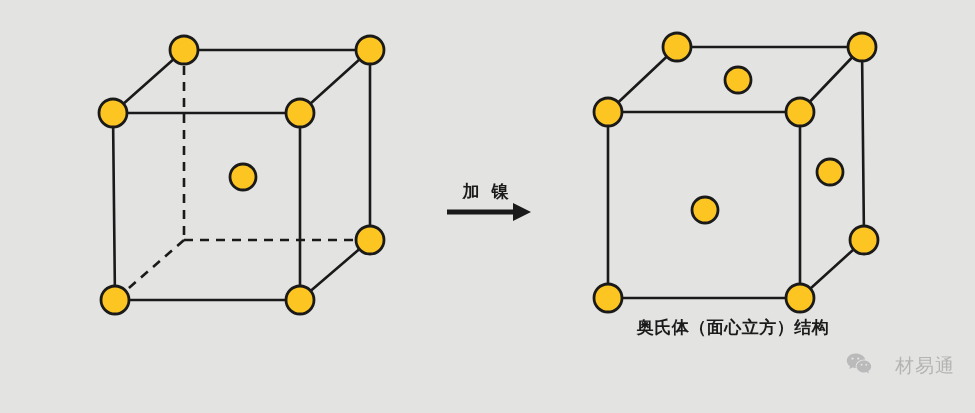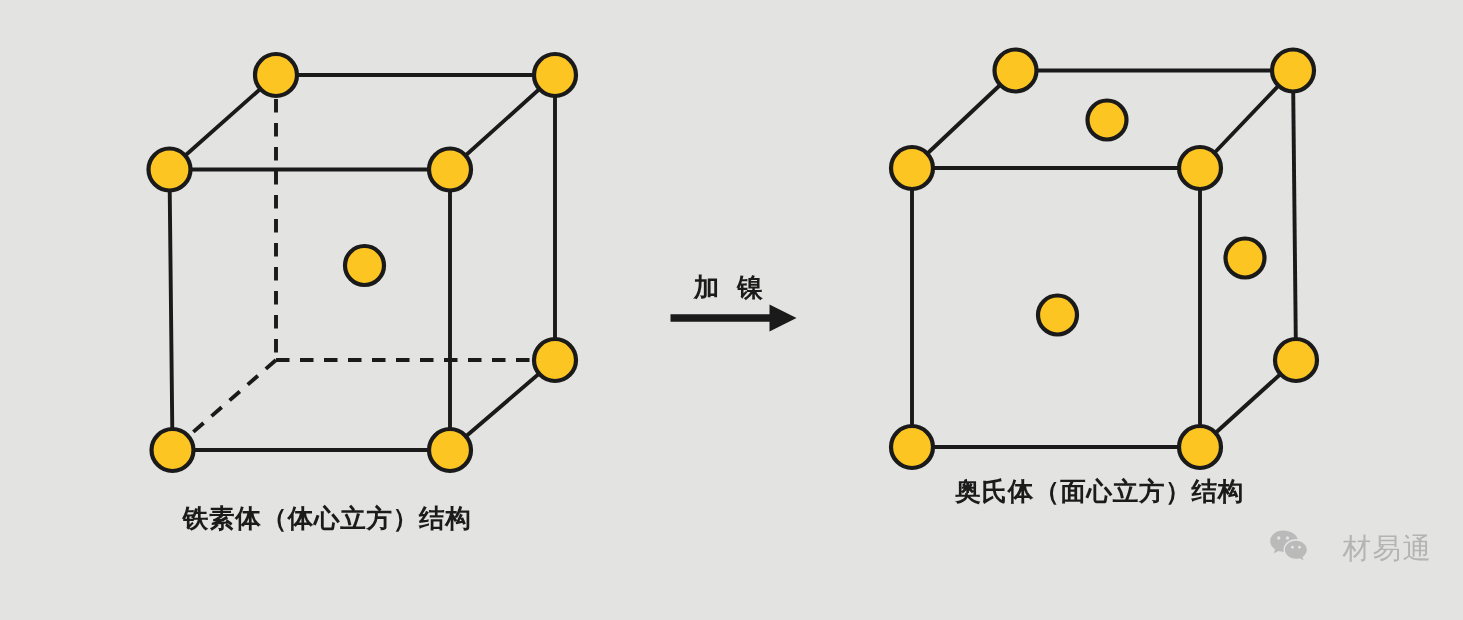--- a/index.html
+++ b/index.html
@@ -140,21 +140,20 @@
         <circle cx="864" cy="240" r="14"></circle>
         <circle cx="608" cy="298" r="14"></circle>
         <circle cx="800" cy="298" r="14"></circle>
       </g>
     </g>
   </svg>
 
   
   <div class="arrow-label">加 镍</div>
 
-  <div class="cell-label" id="label-bcc">铁素体（体心立方）结构</div>
 
   <div class="cell-label" id="label-fcc">奥氏体（面心立方）结构</div>
 
   
   <div id="watermark">
     <span class="wm-icon">
       <svg width="26" height="24" viewBox="0 0 26 24" xmlns="http://www.w3.org/2000/svg">
         <path d="M9.4 1.6C4.6 1.6 0.8 4.8 0.8 8.7c0 2.2 1.2 4.2 3.2 5.5L3.2 17l3.1-1.6c1 .3 2 .5 3.1.5h.5c-.1-.5-.2-1-.2-1.5 0-3.9 3.8-7 8.6-7 .3 0 .6 0 .9.1C18.4 4 14.3 1.6 9.4 1.6z" fill="#9a9a9a"></path>
         <circle cx="6.5" cy="6.6" r="1.15" fill="#e3e3e2"></circle>
         <circle cx="12.3" cy="6.6" r="1.15" fill="#e3e3e2"></circle>

